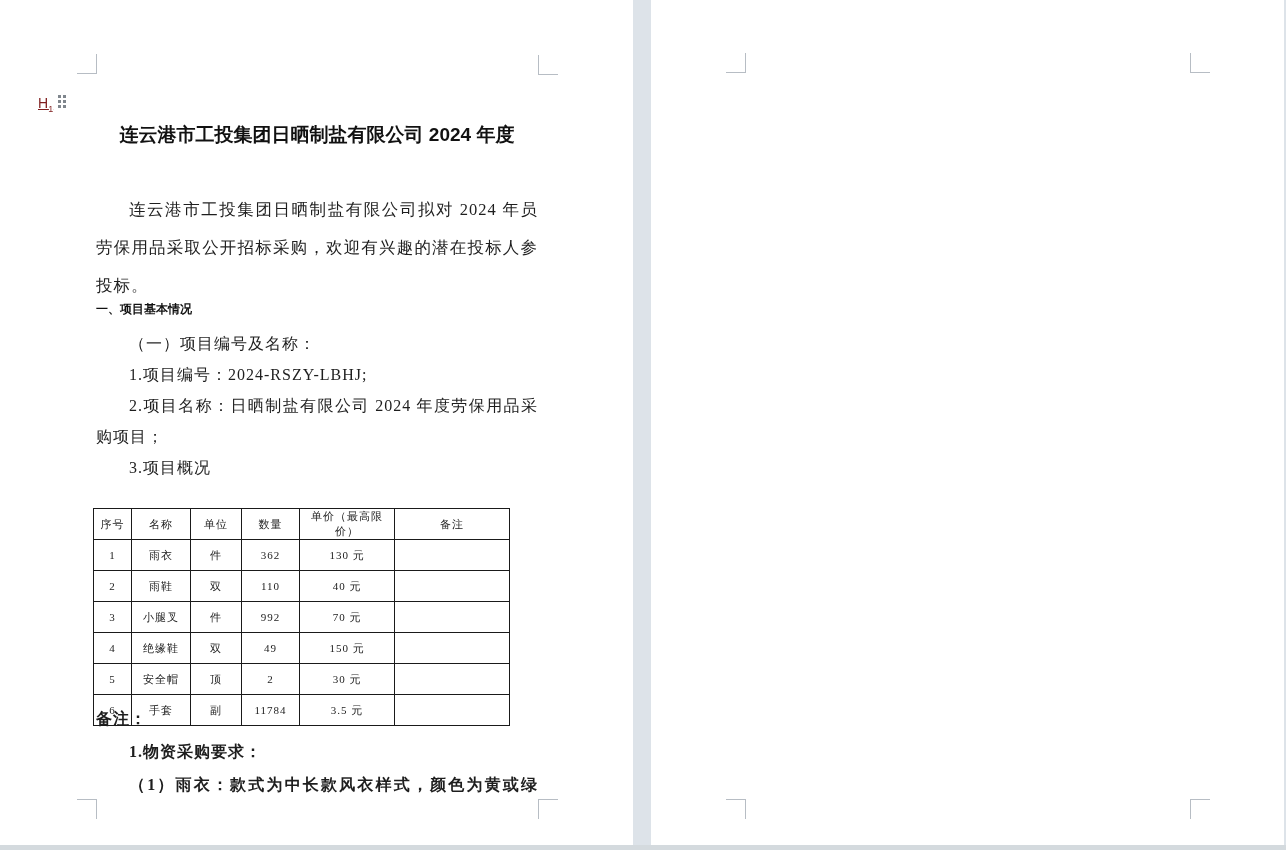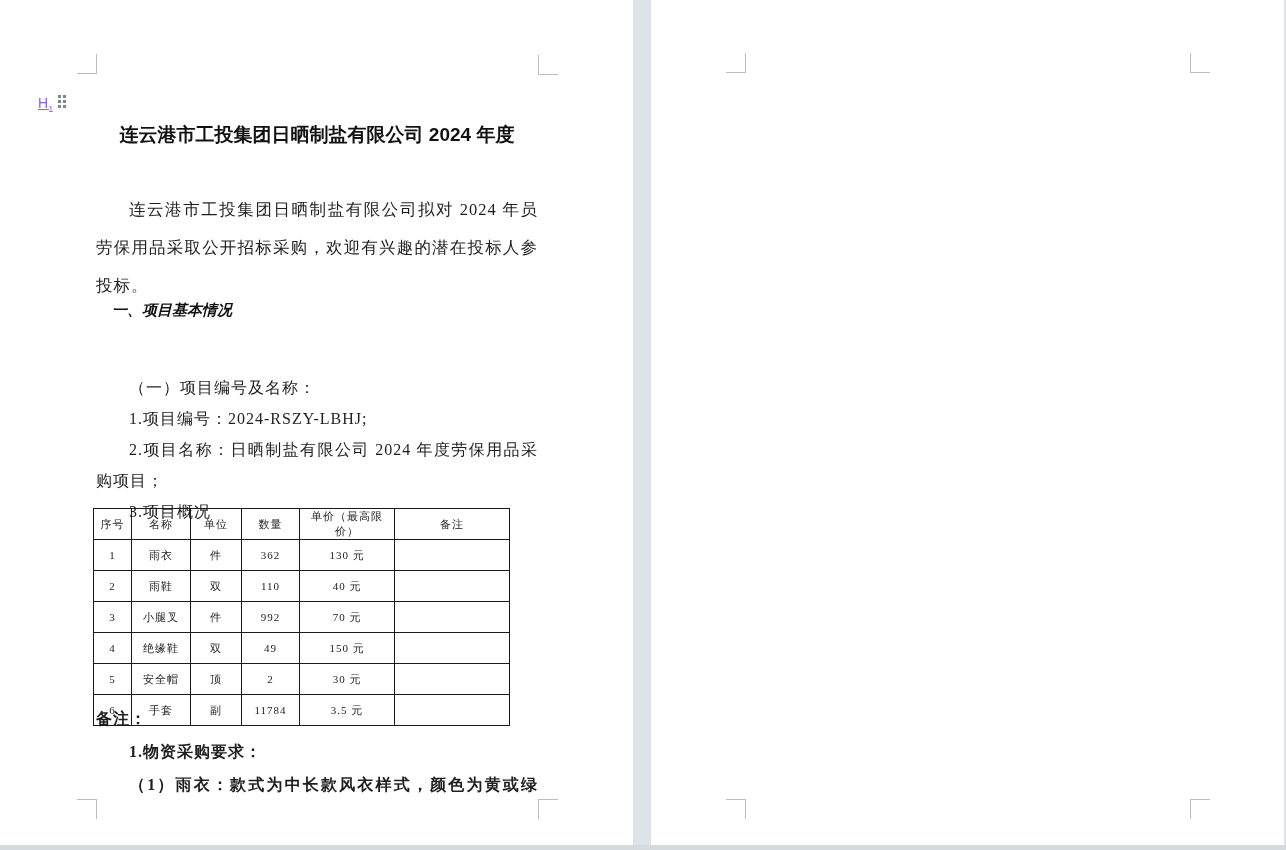--- a/index.html
+++ b/index.html
@@ -15,40 +15,40 @@
 
   
   .crop{position:absolute;width:19px;height:19px;border:0 solid #b7bdc4;}
   .crop.tl{border-right-width:1px;border-bottom-width:1px;}
   .crop.tr{border-left-width:1px;border-bottom-width:1px;}
   .crop.bl{border-right-width:1px;border-top-width:1px;}
   .crop.br{border-left-width:1px;border-top-width:1px;}
 
   
   .hbadge{position:absolute;left:38px;top:95px;font-family:"Liberation Sans",sans-serif;
-    font-size:14px;color:#8b5cf6;letter-spacing:0;text-decoration:underline;}
+    font-size:14px;color:#7f1d1d;letter-spacing:0;text-decoration:underline;}
   .hbadge sub{font-size:9px;}
   .handle{position:absolute;left:58px;top:95px;display:grid;
     grid-template-columns:3px 3px;grid-auto-rows:3px;gap:2px;width:8px;cursor:grab;}
   .handle span{width:3px;height:3px;background:#7f868d;}
 
   
   .abs{position:absolute;}
   .line{height:32px;line-height:32px;font-size:16px;letter-spacing:1px;overflow:hidden;white-space:nowrap;}
   .line.j{white-space:normal;text-align:justify;text-align-last:justify;}
   .line.ind{padding-left:33px;}
 
   .titleLine{position:absolute;left:96px;width:442px;text-align:center;
     font-family:"Liberation Sans",sans-serif;font-weight:bold;font-size:19px;color:#111;}
-  .secHeading{position:absolute;left:112px;width:442px;
-    font-family:"Liberation Sans",sans-serif;font-weight:bold;font-size:15px;color:#111;font-style:italic;}
+  .secHeading{position:absolute;left:96px;width:442px;
+    font-family:"Liberation Sans",sans-serif;font-weight:bold;font-size:12px;color:#111;}
 
   #introBlock{left:96px;top:191px;width:442px;}
   #introBlock .line{height:38px;line-height:38px;font-size:16.5px;}
-  #itemsBlock{left:96px;top:328px;width:442px;margin-top:44px;}
+  #itemsBlock{left:96px;top:328px;width:442px;}
   #itemsBlock .line{height:31px;line-height:31px;}
   #notesBlock{left:96px;top:702px;width:442px;}
   #notesBlock .line{height:33px;line-height:33px;font-weight:bold;}
 
   
   #itemTable{position:absolute;left:93px;top:508px;border-collapse:collapse;table-layout:fixed;
     font-size:11px;color:#222;}
   #itemTable th,#itemTable td{border:1px solid #1a1a1a;text-align:center;vertical-align:middle;
     font-weight:normal;padding:0;letter-spacing:1px;overflow:hidden;}
   #itemTable th{height:27px;}

